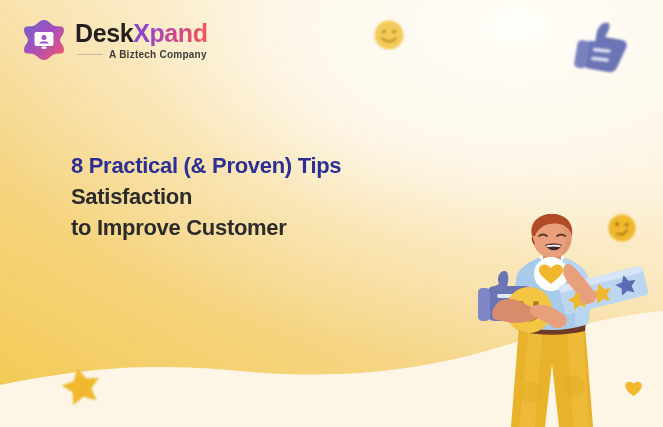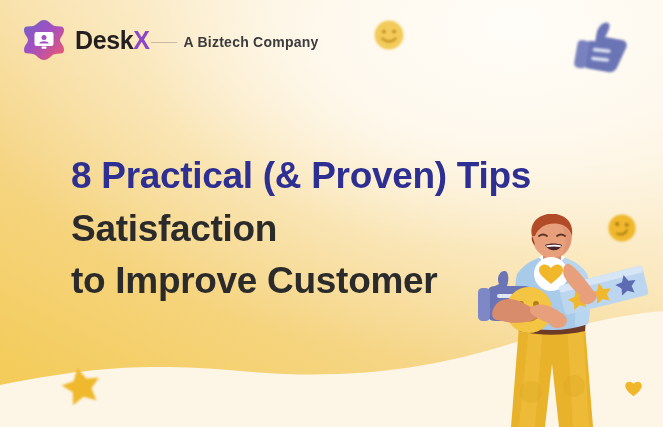--- a/index.html
+++ b/index.html
@@ -20,41 +20,41 @@
   .wave{
     position:absolute; left:0; bottom:0; width:663px; height:160px;
     pointer-events:none;
   }
   
   .logo-wrap{
     position:absolute; left:22px; top:18px;
     display:flex; align-items:center; gap:9px;
   }
   .logo-mark{ width:44px; height:44px; display:block; }
-  .logo-text{ display:flex; line-height:1; }
+  .logo-text{ display:flex; flex-direction:column; line-height:1; }
   .wordmark{
     font-size:25px; font-weight:700; letter-spacing:-0.4px;
     display:flex; align-items:baseline;
   }
   .wm-desk{ color:#231F20; }
   .wm-x{ color:#8C46C8; }
   .wm-pand{
     background:linear-gradient(90deg,#9A44C6 0%, #D8497F 55%, #F4565C 100%);
     -webkit-background-clip:text; background-clip:text; color:transparent;
   }
   .tagline-row{ display:flex; align-items:center; gap:6px; margin-top:4px; padding-left:2px;}
   .tag-rule{ width:26px; height:1px; background:#C9B9A6; display:block; }
   .tagline{
-    font-size:14px; font-weight:700; color:#3B3B3B; letter-spacing:0.25px;
+    font-size:10px; font-weight:700; color:#3B3B3B; letter-spacing:0.25px;
     white-space:nowrap;
   }
   
   .headline{
     position:absolute; left:71px; top:150px; width:520px;
-    font-size:37px; font-weight:700; line-height:1.42;
+    font-size:22px; font-weight:700; line-height:1.42;
     letter-spacing:-0.3px;
   }
   .hl-1{ color:#2E2F92; display:block; }
   .hl-2{ color:#2B2B2B; display:block; }
   
   .deco{ position:absolute; pointer-events:none; }
   .d-smiley-top{ left:372px; top:18px; width:34px; height:34px; filter:blur(1.1px); }
   .d-thumb-top { left:568px; top:13px;  width:72px; height:72px; filter:blur(1.3px); transform:rotate(10deg); }
   .d-smiley-right{ left:606px; top:212px; width:32px; height:32px; filter:blur(1.1px); }
   .d-star-bl   { left:60px;  top:364px; width:42px; height:42px; filter:blur(1.0px); }
@@ -85,20 +85,21 @@
                C2,27 6,25 6,22 C6,19 2,17 2,12 C2,7 7,9 11,8 C15,7 17,2 22,2 Z" fill="url(#gx)"></path>
       <rect x="12.5" y="14" width="19" height="14" rx="2.2" fill="#FFFFFF"></rect>
       <circle cx="22" cy="19.4" r="2.5" fill="#A350C0"></circle>
       <path d="M17.2,25.6 C17.9,22.6 26.1,22.6 26.8,25.6 Z" fill="#A350C0"></path>
       <rect x="19.5" y="28.6" width="5" height="2.2" rx="0.8" fill="#FFFFFF"></rect>
     </svg>
     <div class="logo-text">
       <div class="wordmark">
         <span class="wm-desk">Desk</span>
         <span class="wm-x">X</span>
+        <span class="wm-pand">pand</span>
       </div>
       <div class="tagline-row">
         <span class="tag-rule"></span>
         <span class="tagline">A Biztech Company</span>
       </div>
     </div>
   </div>
 
   <h1 class="headline">
     <span class="hl-1">8 Practical (&amp; Proven) Tips</span>

